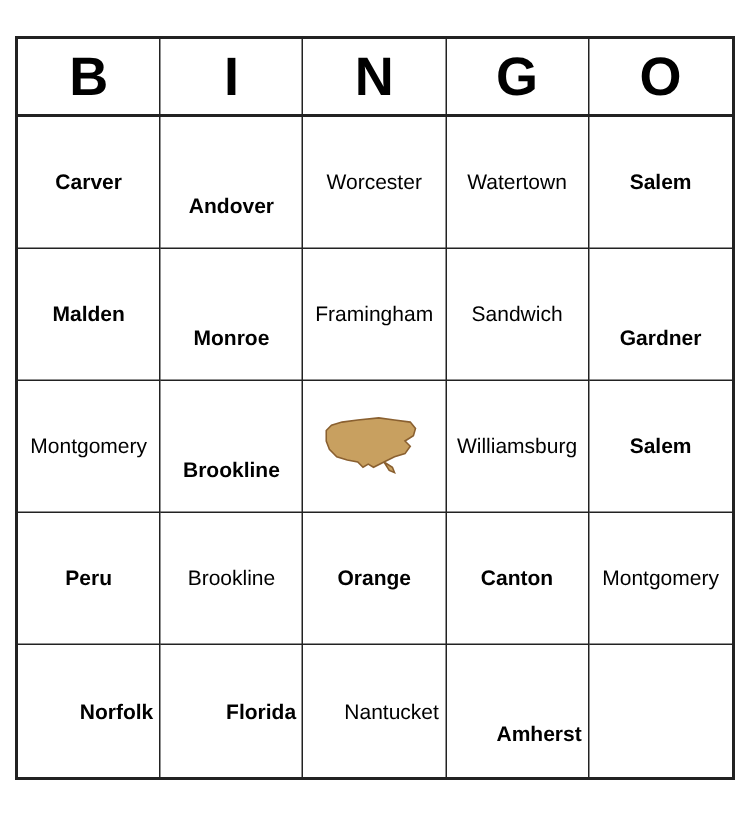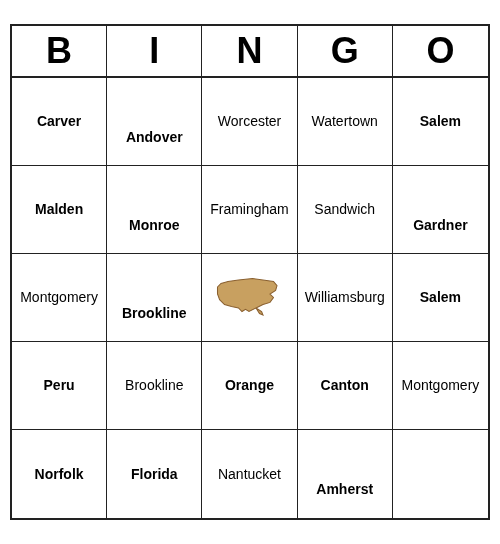--- a/index.html
+++ b/index.html
@@ -45,20 +45,21 @@
       justify-content: center;
       text-align: center;
       padding: 4px;
       position: relative;
     }
     .bingo-cell:nth-child(5n) {
       border-right: none;
     }
     .bingo-cell:nth-child(n+21) {
       border-bottom: none;
+      justify-content: flex-end;
     }
     .bingo-cell span {
       font-size: 14px;
       line-height: 1.2;
     }
     .cell-large {
       font-size: 22px;
       font-weight: bold;
     }
     .cell-xlarge {

